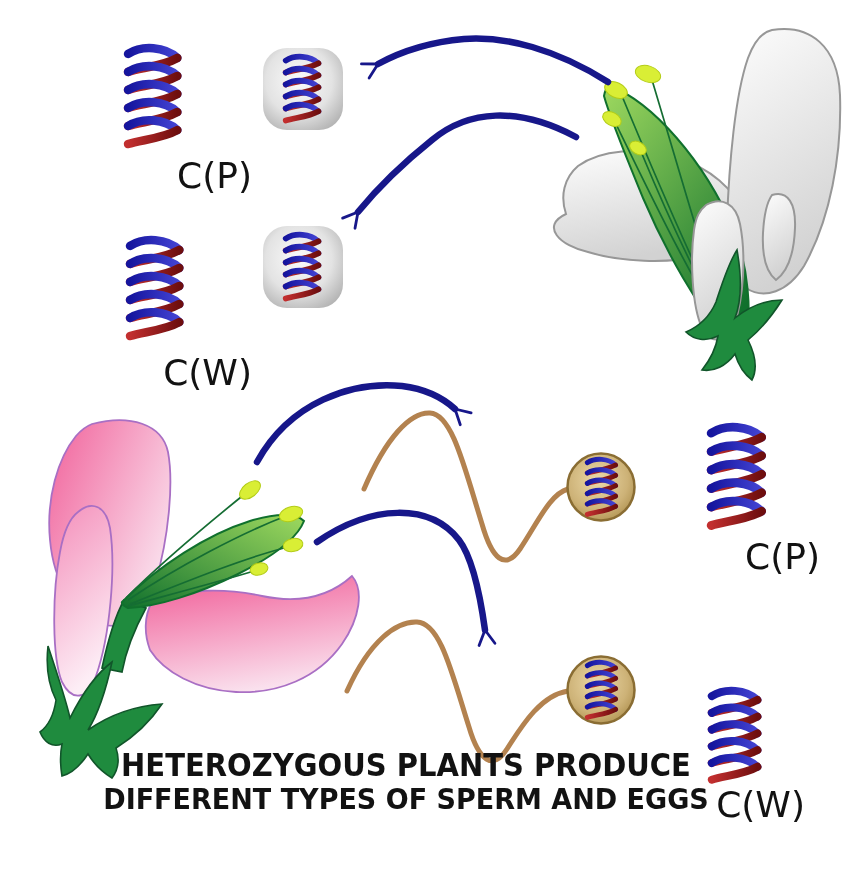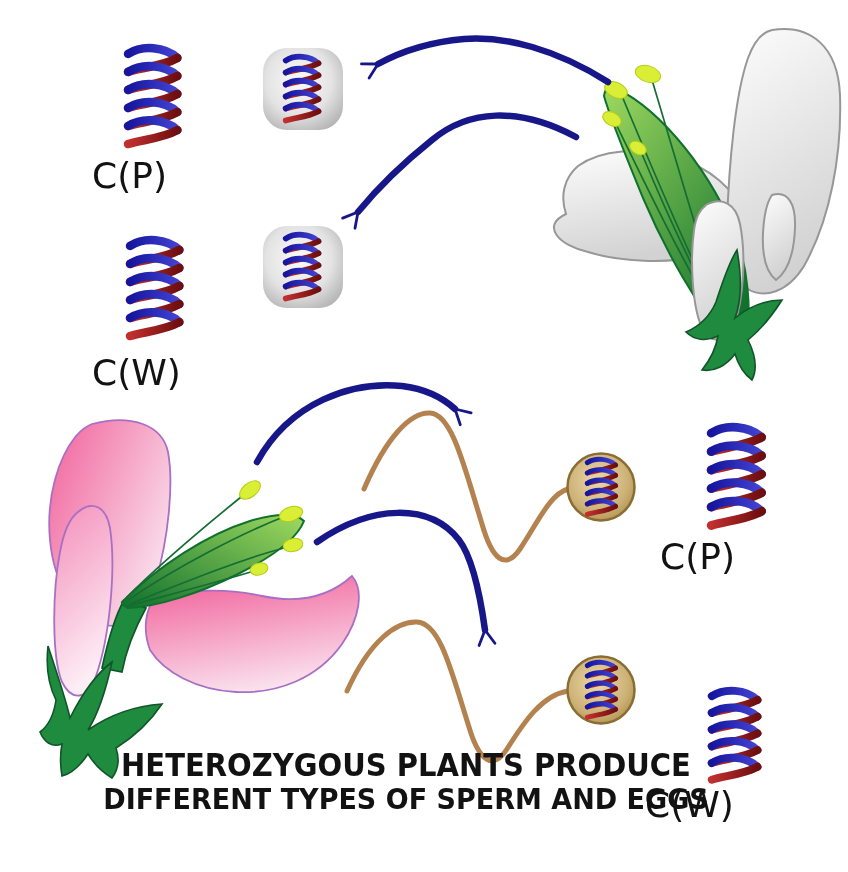--- a/index.html
+++ b/index.html
@@ -41,21 +41,21 @@
   .leaf-p{fill:url(#gradLeafP);stroke:var(--leaf-dark);stroke-width:2}
   .stamen{fill:none;stroke:var(--stamen-green);stroke-width:1.7}
   .anther{fill:var(--anther-yellow);stroke:var(--anther-outline);stroke-width:1}
   .calyx{fill:var(--stem-green);stroke:var(--stem-outline);stroke-width:1.6}
   .egg{fill:url(#gradEgg)}
   .sperm-tail{fill:none;stroke:var(--sperm-tail);stroke-width:5;stroke-linecap:round}
   .sperm-head{fill:url(#gradHead);stroke:var(--head-outline);stroke-width:2.5}
   .arrow{fill:none;stroke:var(--arrow-navy);stroke-width:6.5;stroke-linecap:round;marker-end:url(#ah)}
   .arrowhead-path{fill:none;stroke:var(--arrow-navy);stroke-width:2.8;stroke-linecap:round;stroke-linejoin:round}
   
-  .allele{position:absolute;font-size:36px;color:var(--text-black);text-align:left;width:160px;}
+  .allele{position:absolute;font-size:36px;color:var(--text-black);text-align:right;width:160px;}
   .caption{position:absolute;left:0;width:812px;text-align:center;font-weight:bold;
            color:var(--text-black);transform:scaleY(1.08);letter-spacing:0px;}
   .caption.l1{top:748px;font-size:29px;}
   .caption.l2{top:783px;font-size:27px;}
 </style>
 </head>
 <body>
 
 <div class="stage">
 

